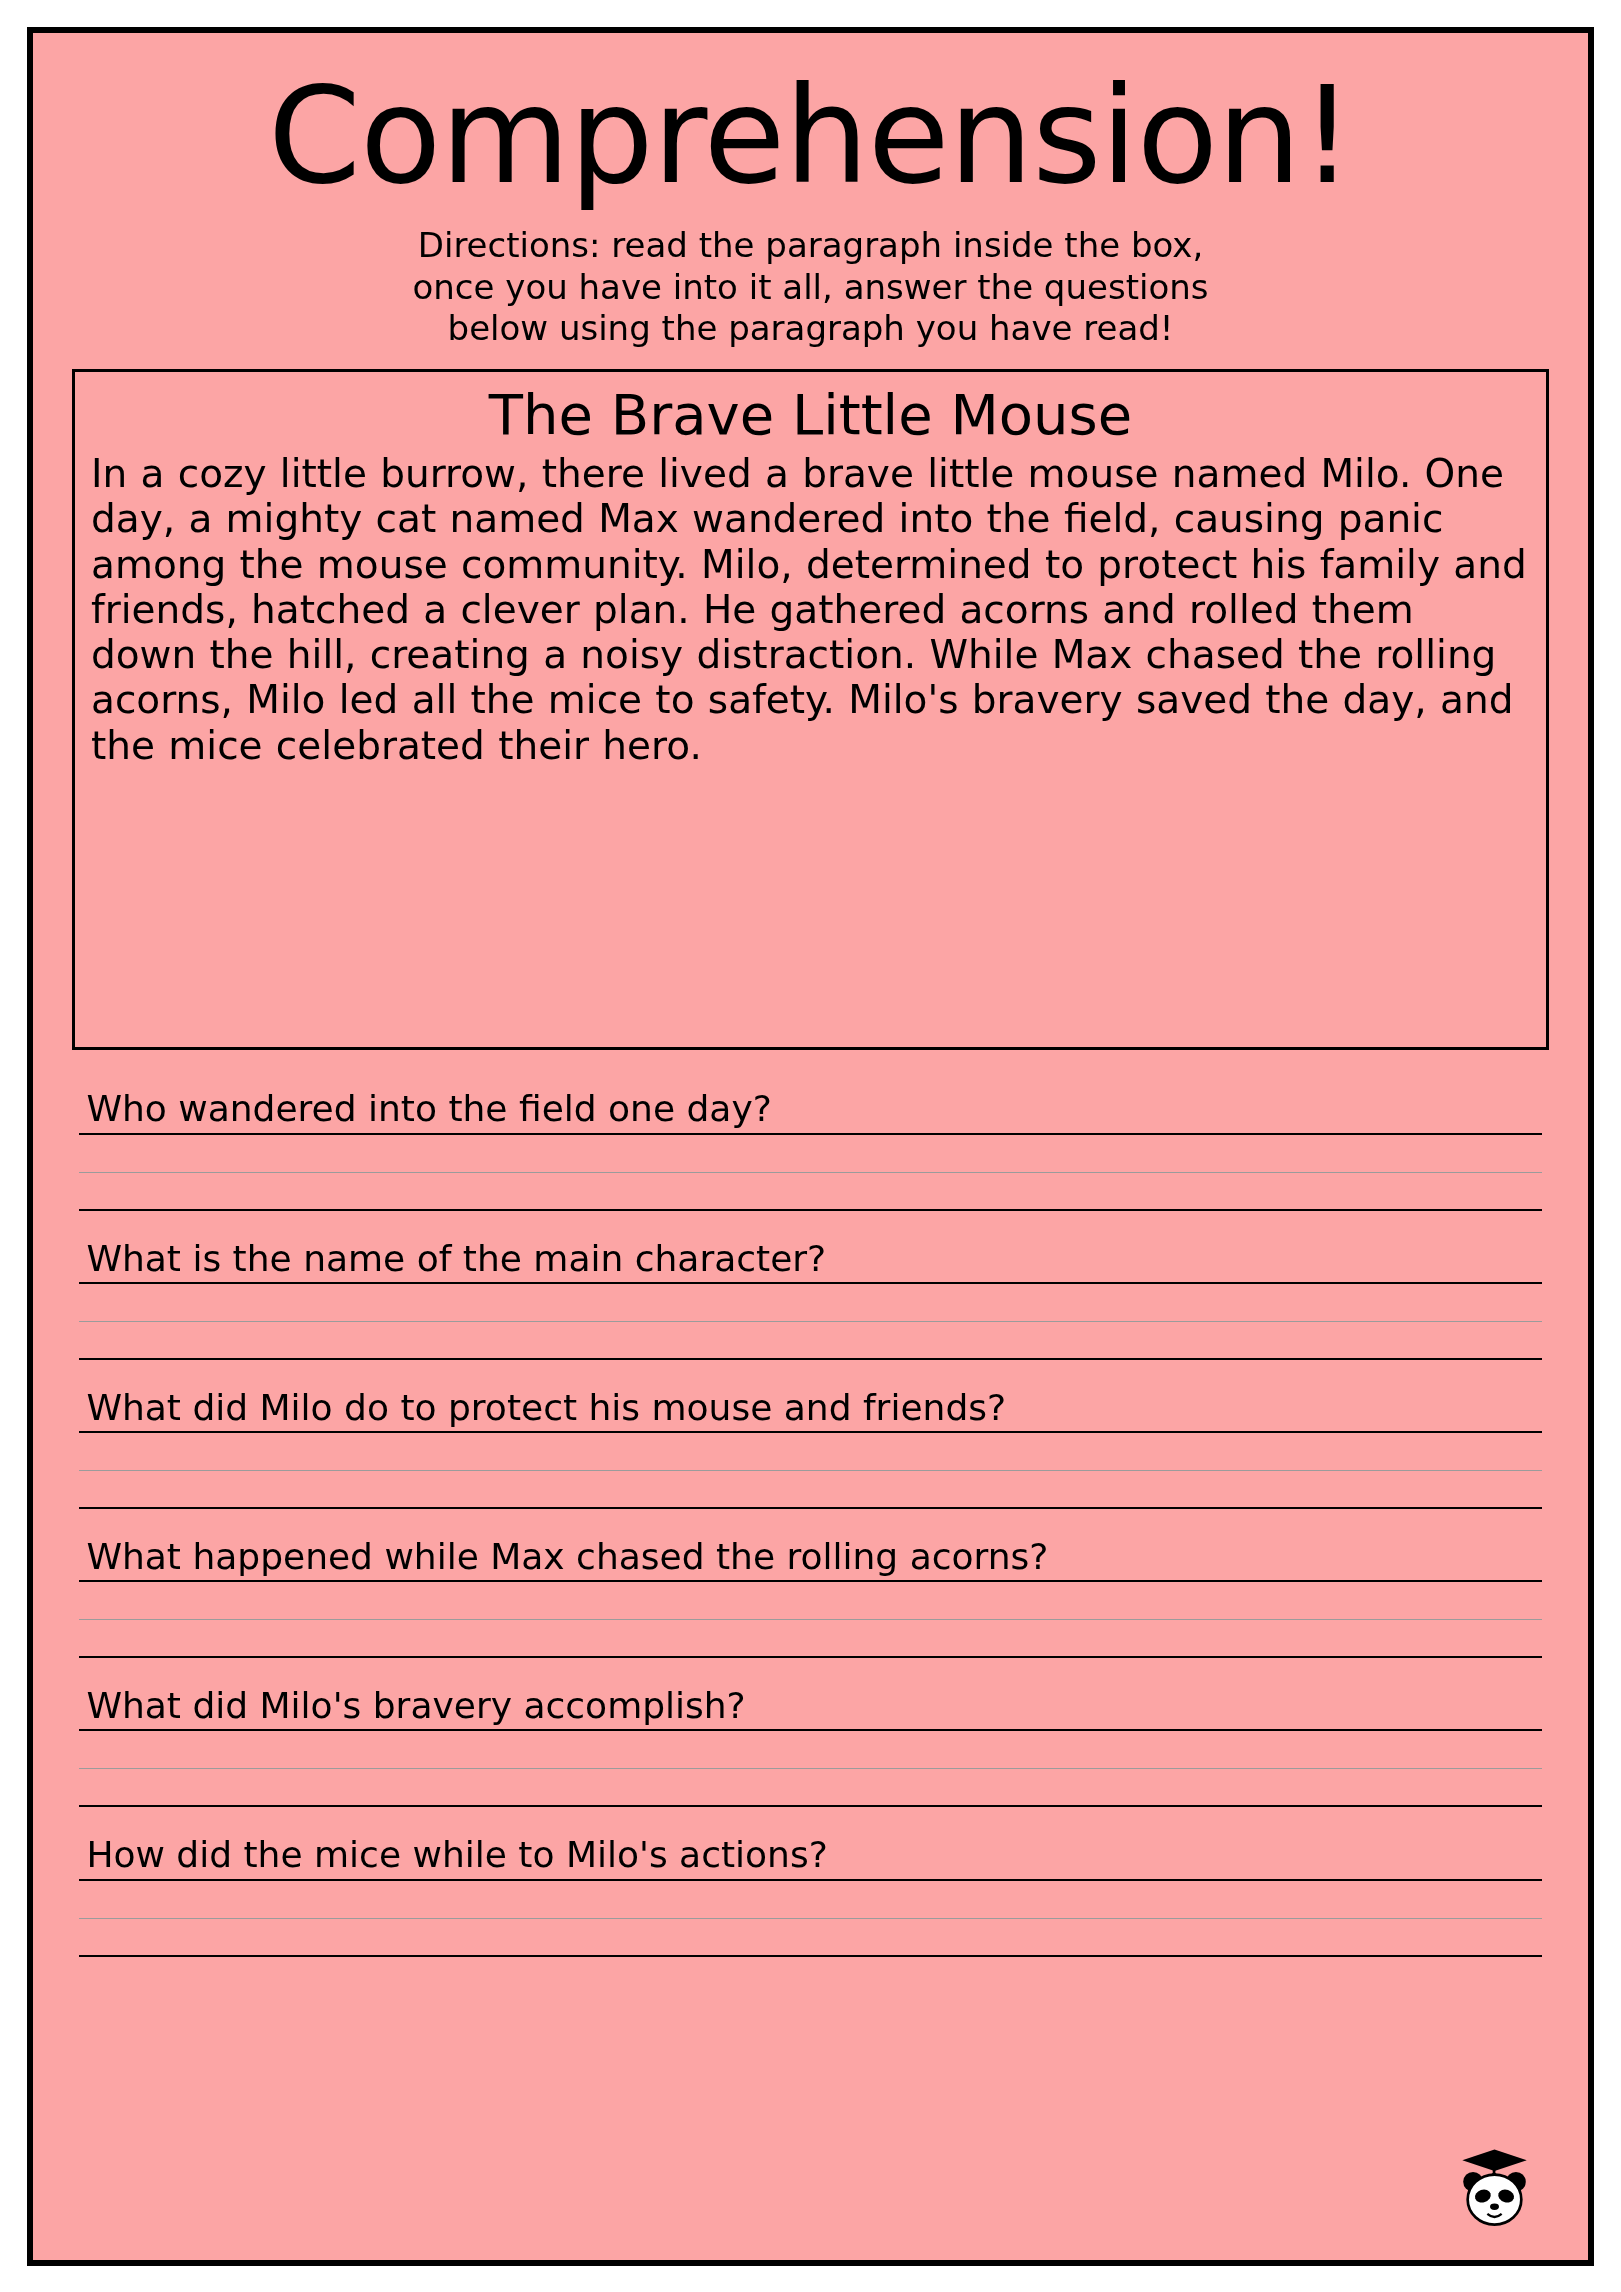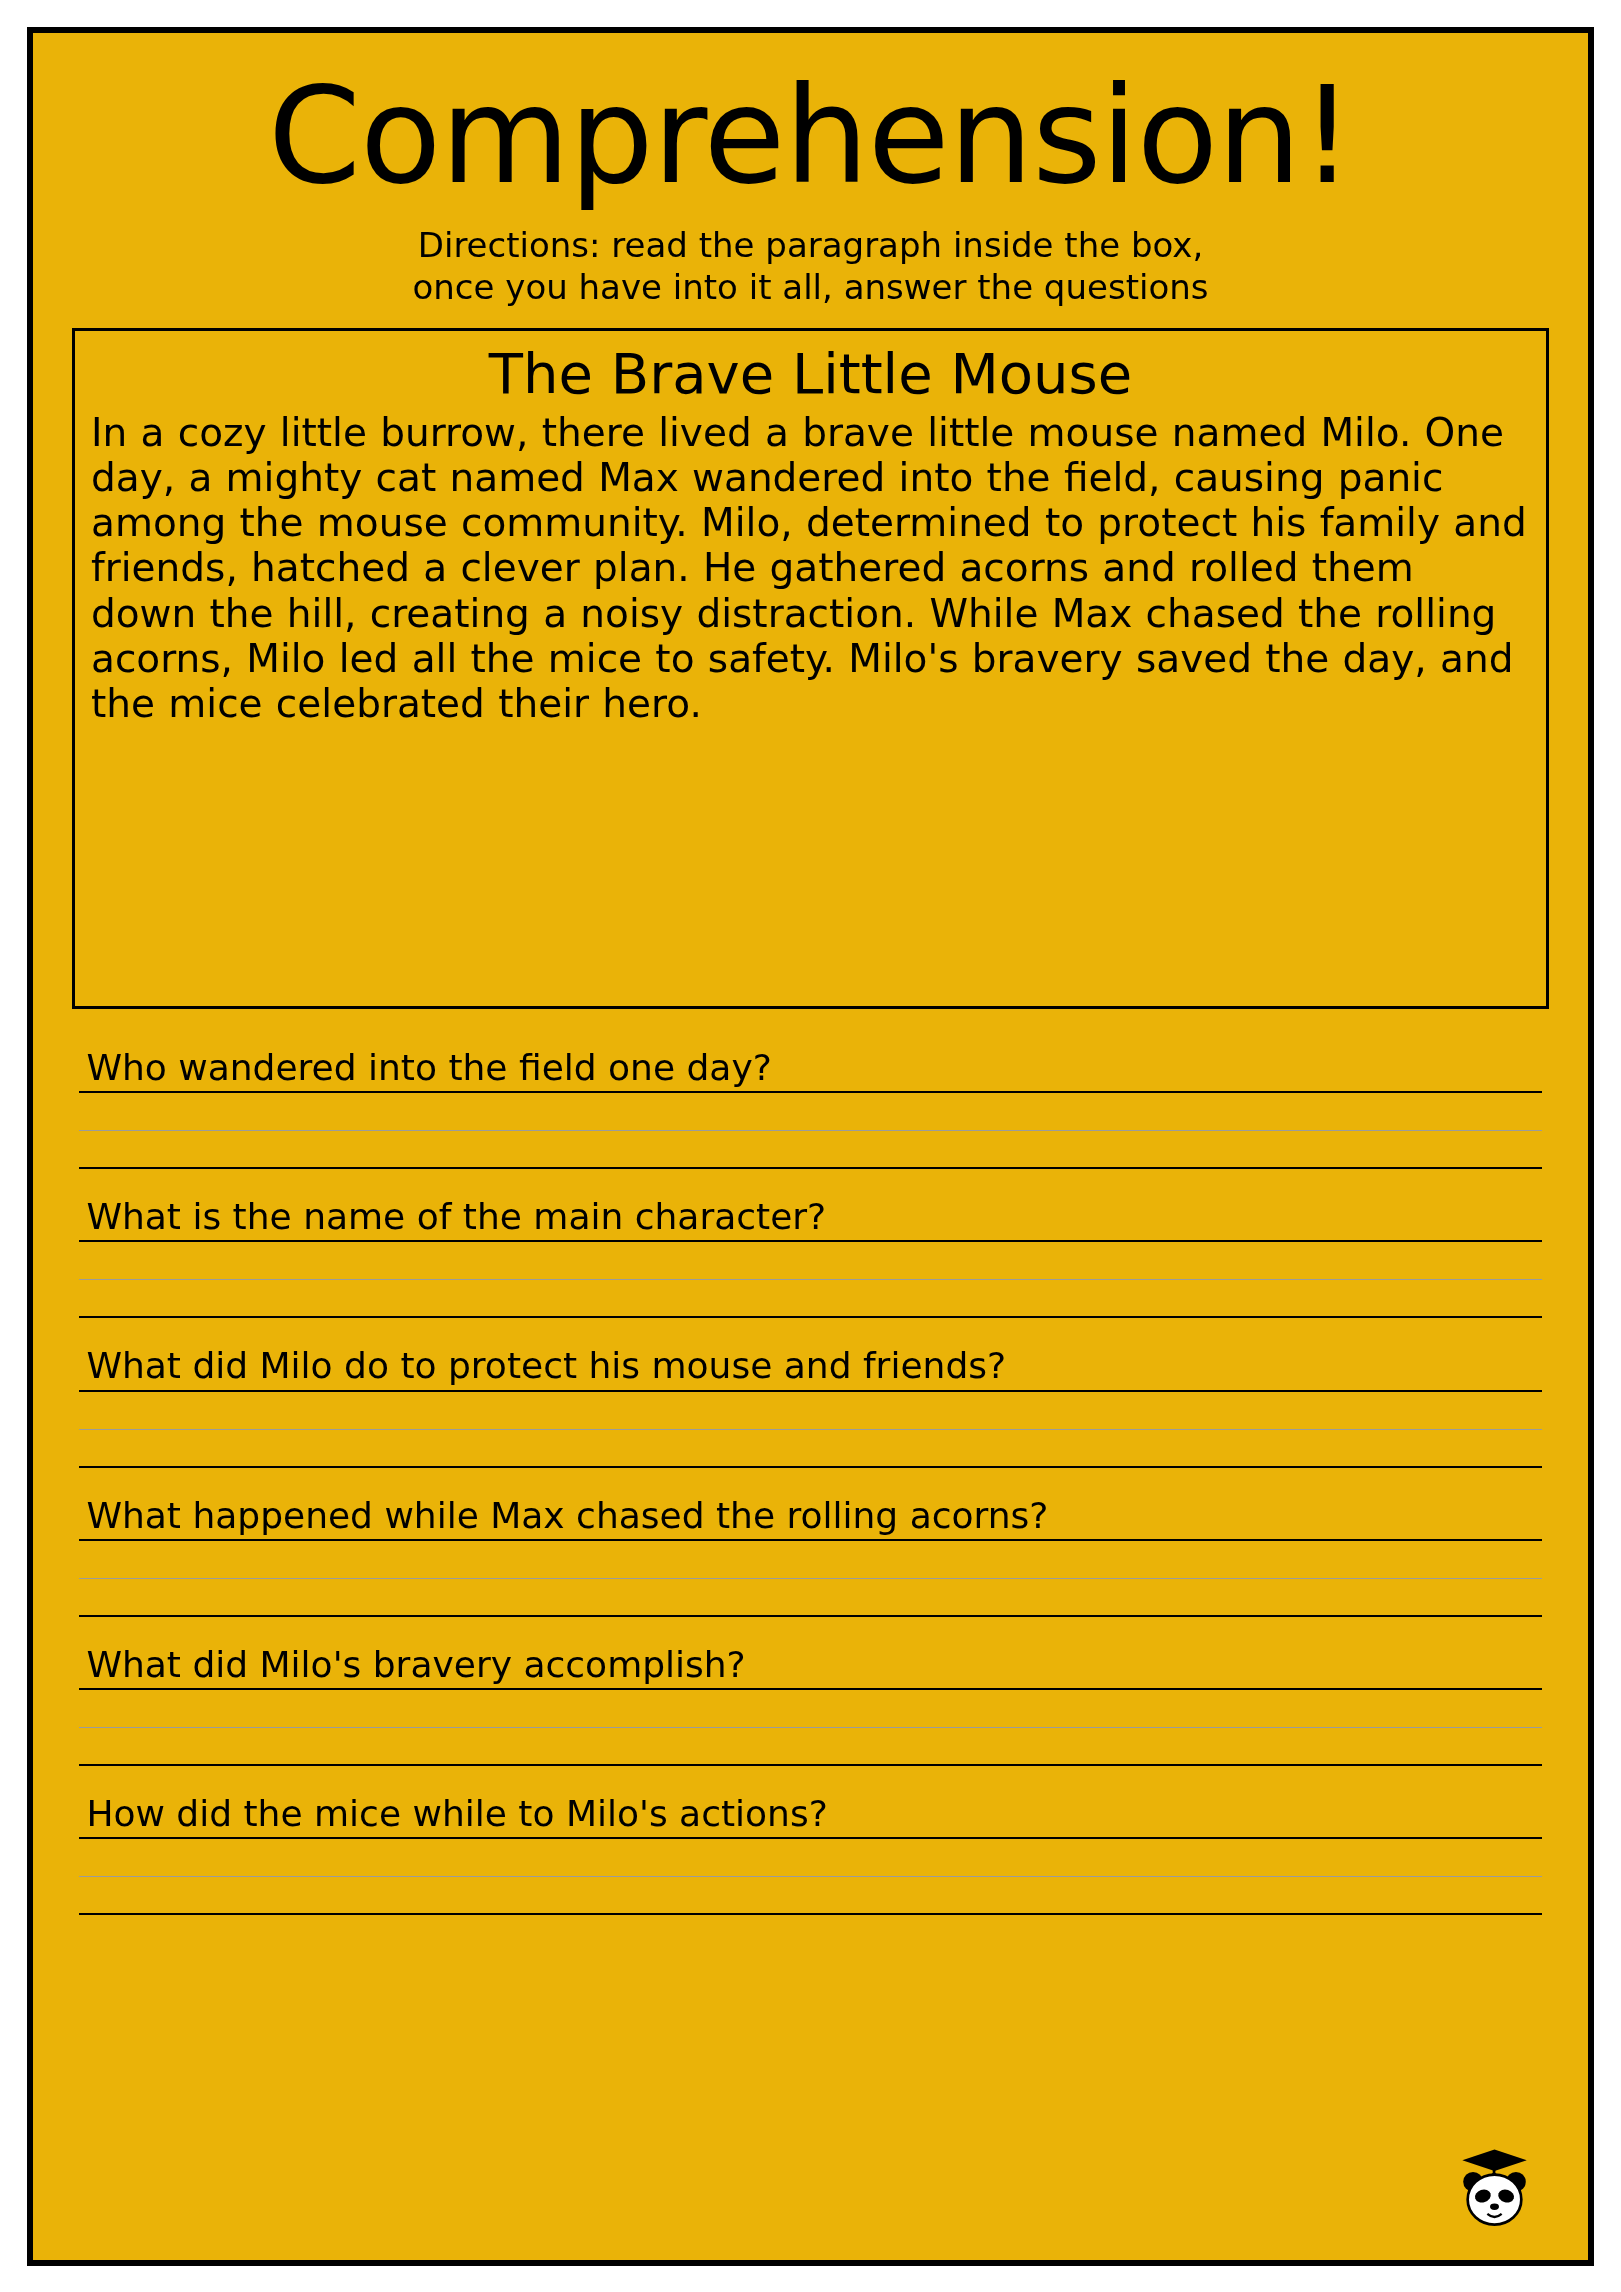--- a/index.html
+++ b/index.html
@@ -17,21 +17,21 @@
     height: 2293px;
     background: #ffffff;
     padding: 27px;
   }
 
   .sheet {
     position: relative;
     width: 100%;
     height: 100%;
     border: 6.3px solid #000000;
-    background: #eab308;
+    background: #fca5a5;
     padding: 19.7px 39px 27px 39px;
     display: flex;
     flex-direction: column;
   }
 
   
   .title {
     text-align: center;
     font-family: "DejaVu Sans", sans-serif;
     font-size: 133px;
@@ -128,20 +128,21 @@
 <body>
 
 <div class="page">
   <div class="sheet">
 
     <h1 class="title">Comprehension!</h1>
 
     <div class="directions">
       <div>Directions: read the paragraph inside the box,</div>
       <div>once you have into it all, answer the questions</div>
+      <div>below using the paragraph you have read!</div>
     </div>
 
     <div class="passage-box">
       <div class="passage-title">The Brave Little Mouse</div>
       <div class="passage-body">In a cozy little burrow, there lived a brave little mouse named Milo. One day, a mighty cat named Max wandered into the field, causing panic among the mouse community. Milo, determined to protect his family and friends, hatched a clever plan. He gathered acorns and rolled them down the hill, creating a noisy distraction. While Max chased the rolling acorns, Milo led all the mice to safety. Milo's bravery saved the day, and the mice celebrated their hero.</div>
     </div>
 
     <div class="questions">
 
       <div class="question-block">

